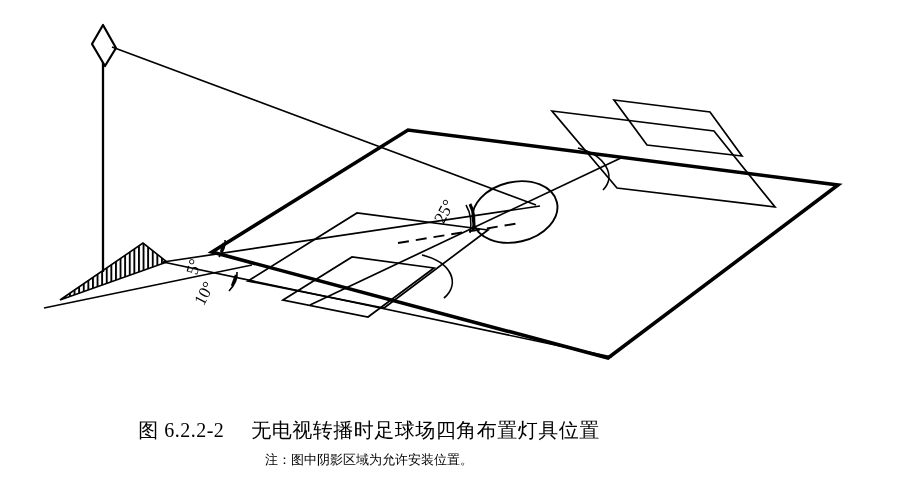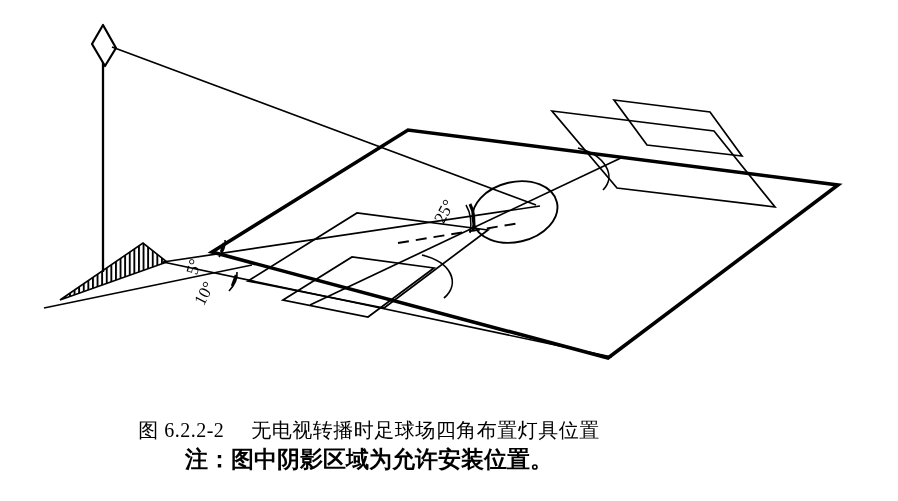--- a/index.html
+++ b/index.html
@@ -45,24 +45,23 @@
     white-space: nowrap;
   }
   .caption-line-1 .fig-no {
     font-family: "Liberation Serif", "DejaVu Serif", serif;
   }
   .caption-line-1 .fig-gap {
     display: inline-block;
     width: 16px;
   }
   .caption-line-2 {
-    font-size: 23px;
+    font-size: 13px;
     line-height: 30px;
     white-space: nowrap;
-    font-weight: bold;
   }
   .angle-label {
     font-family: "Liberation Serif", "DejaVu Serif", serif;
     font-size: 17px;
     fill: #000000;
   }
 </style>
 </head>
 <body>
 

